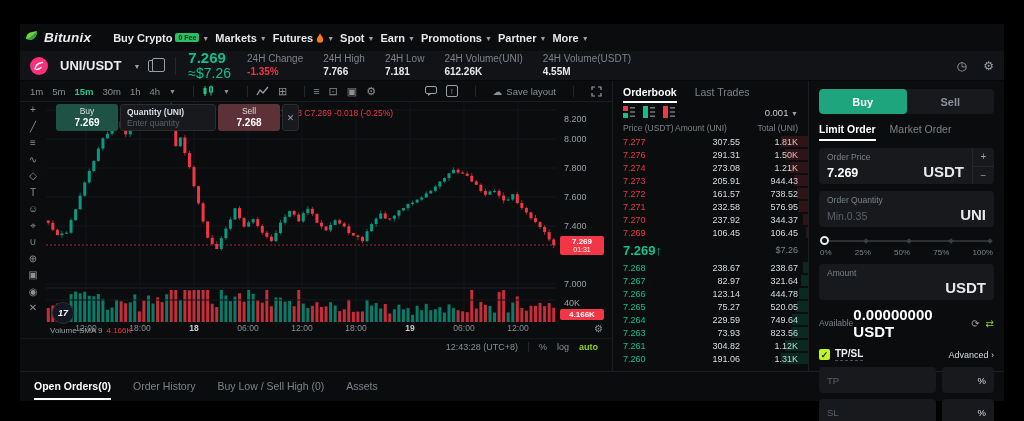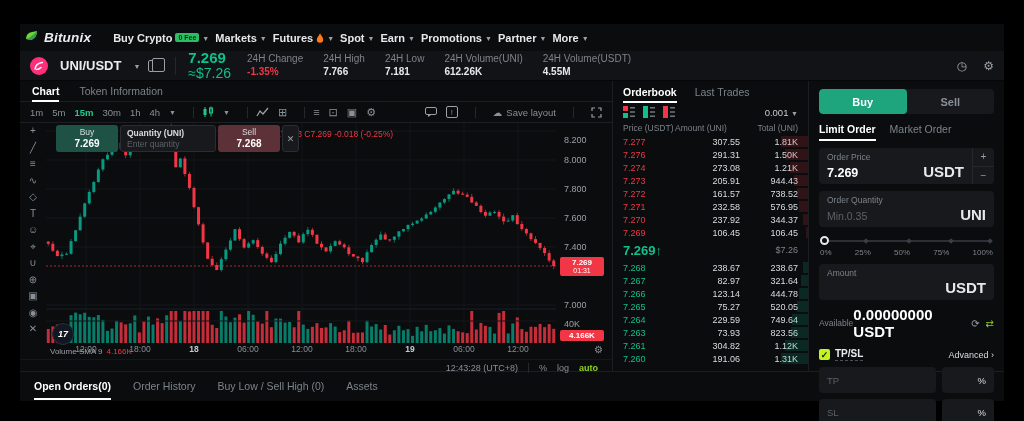--- a/index.html
+++ b/index.html
@@ -236,24 +236,20 @@
       </div>
     <div class="tick-icons">
       <span>◷</span>
       <span>⚙</span>
     </div>
   </div>
 
   <div class="main">
 
     <div class="p-chart">
-      <div class="c-tabs" id="ctabs">
-          <span class="c-tab on">Chart</span>
-          <span class="c-tab">Token Information</span>
-        </div>
       <div class="c-toolbar">
         <span id="tfs" style="display:flex">
             <span class="tf">1m</span>
             <span class="tf">5m</span>
             <span class="tf on">15m</span>
             <span class="tf">30m</span>
             <span class="tf">1h</span>
             <span class="tf">4h</span>
           </span>
         <span class="tb-ico" style="font-size:7px">▼</span>

